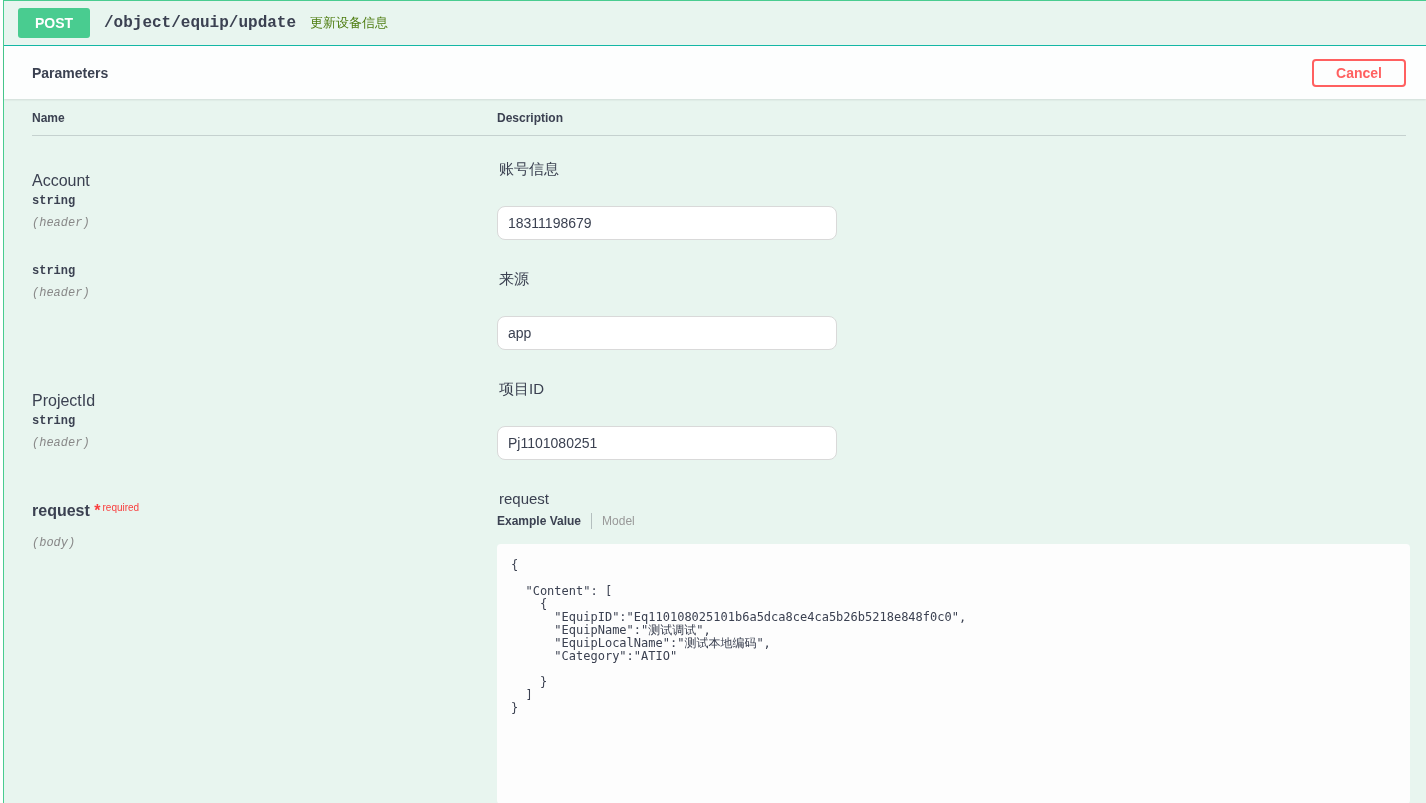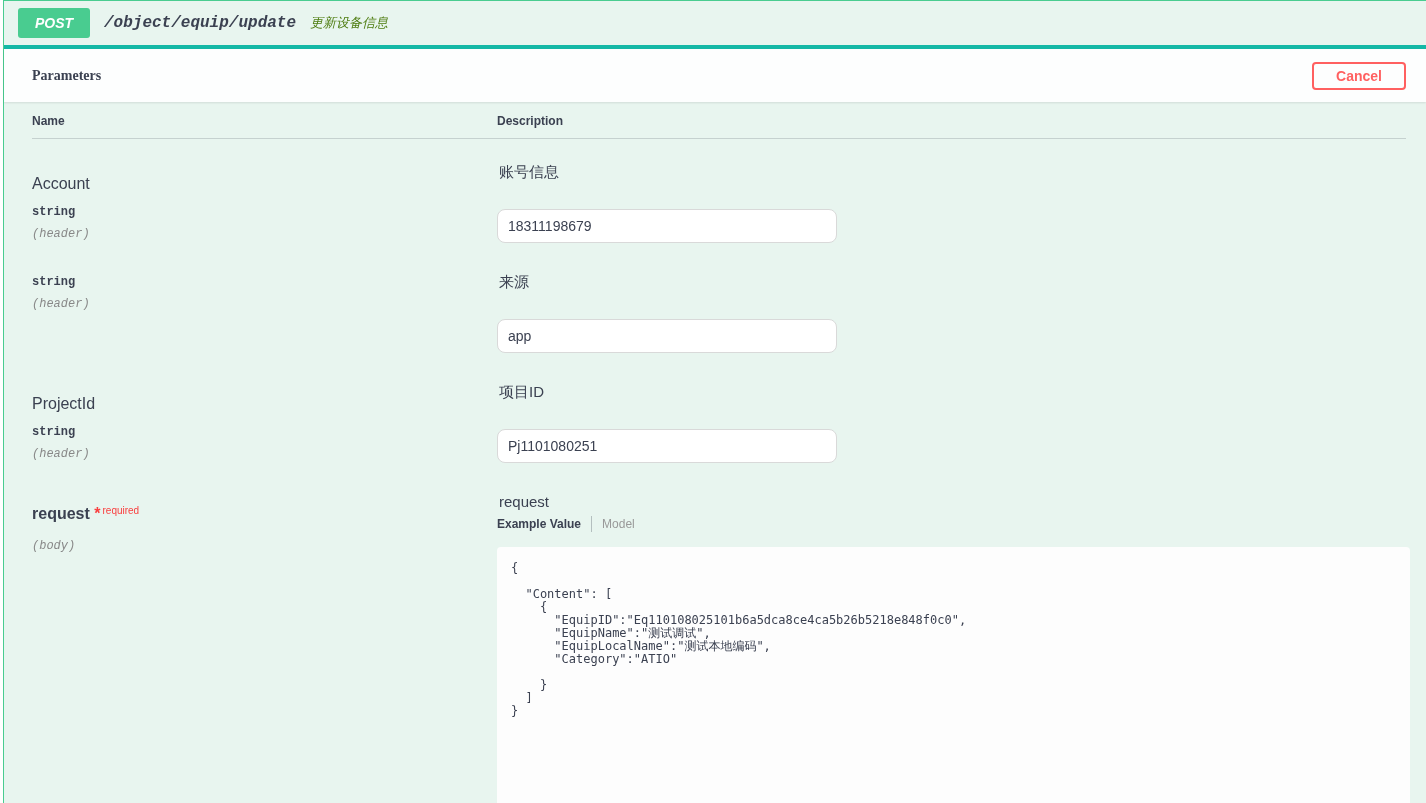--- a/index.html
+++ b/index.html
@@ -17,23 +17,22 @@
     background: #e8f5ef;
     border-left: 1px solid #49cc90;
     border-top: 1px solid #49cc90;
   }
   
   .summary {
     display: flex;
     align-items: center;
     gap: 14px;
     padding: 7px 14px;
-    border-bottom: 4px solid #14b8a6;
-    cursor: pointer;
-    font-style: italic;
+    border-bottom: 1px solid #14b8a6;
+    cursor: pointer;
   }
   .method-badge {
     display: inline-block;
     width: 72px;
     padding: 7px 0;
     text-align: center;
     background: #49cc90;
     color: #fff;
     font-size: 14px;
     font-weight: 700;
@@ -49,21 +48,21 @@
   
   .section-header {
     height: 53px;
     display: flex;
     align-items: center;
     justify-content: space-between;
     padding: 0 20px 0 28px;
     background: rgba(255,255,255,0.9);
     box-shadow: 0 1px 2px rgba(0,0,0,0.1);
   }
-  .section-title { font-size: 14px; font-weight: 700; margin: 0; font-family: Liberation Serif, serif; }
+  .section-title { font-size: 14px; font-weight: 700; margin: 0; }
   .cancel-btn {
     background: transparent;
     border: 2px solid #ff6060;
     border-radius: 4px;
     color: #ff6060;
     font-family: "Liberation Sans", sans-serif;
     font-size: 14px;
     font-weight: 700;
     padding: 4px 22px;
     cursor: pointer;
@@ -83,21 +82,21 @@
   .star { color: #f93e3e; font-weight: 700; }
   .required-label {
     color: #f93e3e;
     font-size: 10px;
     position: relative;
     top: -5px;
     padding-left: 2px;
     font-weight: 400;
   }
   .param-type {
-    margin-top: 12px;
+    margin-top: 4px;
     font-family: "Liberation Mono", "DejaVu Sans Mono", monospace;
     font-size: 12px;
     font-weight: 700;
     line-height: 14px;
   }
   .param-in {
     margin-top: 8px;
     font-family: "Liberation Mono", "DejaVu Sans Mono", monospace;
     font-size: 12px;
     font-style: italic;

